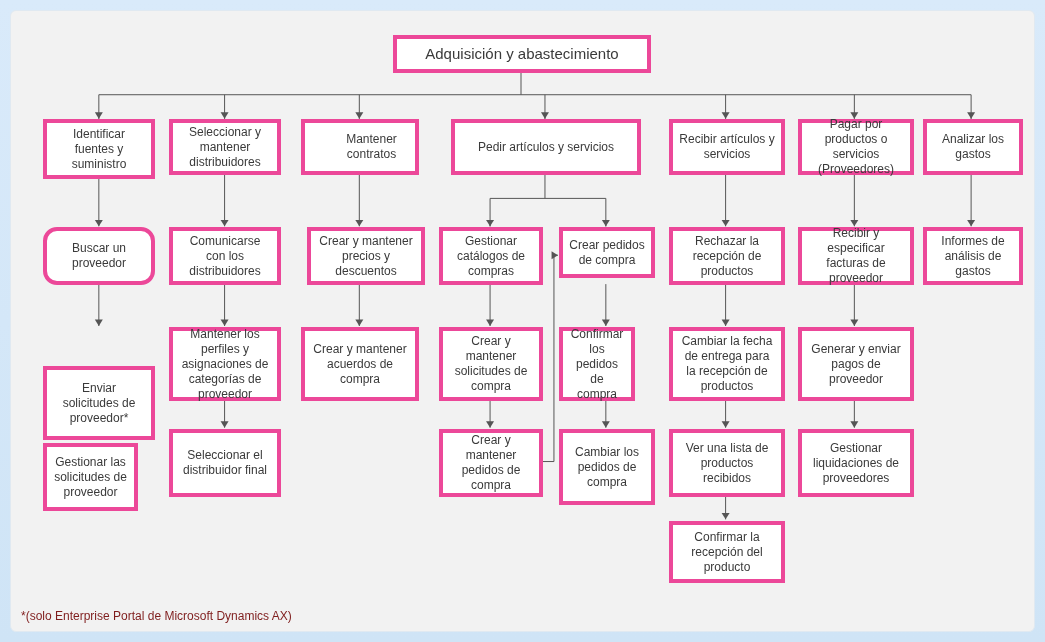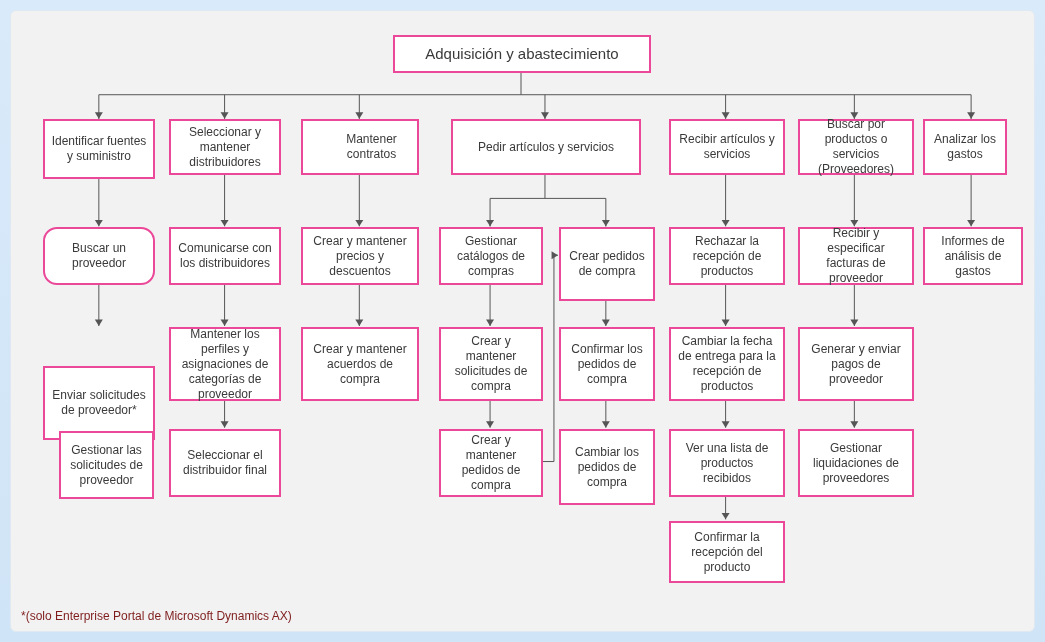--- a/index.html
+++ b/index.html
@@ -31,21 +31,21 @@
   svg.connectors {
     position: absolute;
     left: 0; top: 0;
     width: 100%;
     height: 100%;
     pointer-events: none;
   }
   .node {
     position: absolute;
     background: #ffffff;
-    border: 2px solid #ec4899;
+    border: 4px solid #ec4899;
     box-sizing: border-box;
     display: flex;
     align-items: center;
     justify-content: center;
     text-align: center;
     font-size: 12px;
     line-height: 1.25;
     color: #3a3a3a;
     padding: 4px 6px;
     box-shadow: 0 0 0 rgba(0,0,0,0);
@@ -158,62 +158,62 @@
       <div class="node" style="left: 290px; top: 108px; width: 118px; height: 56px; padding-left: 29px;">
         <span>Mantener contratos</span>
       </div>
       <div class="node" style="left: 440px; top: 108px; width: 190px; height: 56px;">
         <span>Pedir artículos y servicios</span>
       </div>
       <div class="node" style="left: 658px; top: 108px; width: 116px; height: 56px;">
         <span>Recibir artículos y servicios</span>
       </div>
       <div class="node" style="left: 787px; top: 108px; width: 116px; height: 56px;">
-        <span>Buscar por productos o servicios (Proveedores)</span>
-      </div>
-      <div class="node" style="left: 912px; top: 108px; width: 84px; height: 56px;">
+        <span>Pagar por productos o servicios (Proveedores)</span>
+      </div>
+      <div class="node" style="left: 912px; top: 108px; width: 100px; height: 56px;">
         <span>Analizar los gastos</span>
       </div>
       <div class="node" style="left: 32px; top: 216px; width: 112px; height: 58px; border-radius: 14px;">
         <span>Buscar un proveedor</span>
       </div>
       <div class="node" style="left: 32px; top: 316px; width: 112px; height: 74px; margin-top: 39px;">
         <span>Enviar solicitudes de proveedor*</span>
       </div>
-      <div class="node" style="left: 32px; top: 420px; width: 95px; height: 68px; margin-left: 16px;">
+      <div class="node" style="left: 32px; top: 432px; width: 95px; height: 68px;">
         <span>Gestionar las solicitudes de proveedor</span>
       </div>
       <div class="node" style="left: 158px; top: 216px; width: 112px; height: 58px;">
         <span>Comunicarse con los distribuidores</span>
       </div>
       <div class="node" style="left: 158px; top: 316px; width: 112px; height: 74px;">
         <span>Mantener los perfiles y asignaciones de categorías de proveedor</span>
       </div>
       <div class="node" style="left: 158px; top: 418px; width: 112px; height: 68px;">
         <span>Seleccionar el distribuidor final</span>
       </div>
-      <div class="node" style="left: 290px; top: 216px; width: 118px; height: 58px;">
+      <div class="node" style="left: 296px; top: 216px; width: 118px; height: 58px;">
         <span>Crear y mantener precios y descuentos</span>
       </div>
       <div class="node" style="left: 290px; top: 316px; width: 118px; height: 74px;">
         <span>Crear y mantener acuerdos de compra</span>
       </div>
       <div class="node" style="left: 428px; top: 216px; width: 104px; height: 58px;">
         <span>Gestionar catálogos de compras</span>
       </div>
       <div class="node" style="left: 428px; top: 316px; width: 104px; height: 74px;">
         <span>Crear y mantener solicitudes de compra</span>
       </div>
       <div class="node" style="left: 428px; top: 418px; width: 104px; height: 68px;">
         <span>Crear y mantener pedidos de compra</span>
       </div>
-      <div class="node" style="left: 548px; top: 216px; width: 96px; height: 74px;">
+      <div class="node" style="left: 548px; top: 216px; width: 96px; height: 51px;">
         <span>Crear pedidos de compra</span>
       </div>
-      <div class="node" style="left: 548px; top: 316px; width: 96px; height: 74px;">
+      <div class="node" style="left: 548px; top: 316px; width: 76px; height: 74px;">
         <span>Confirmar los pedidos de compra</span>
       </div>
       <div class="node" style="left: 548px; top: 418px; width: 96px; height: 76px;">
         <span>Cambiar los pedidos de compra</span>
       </div>
       <div class="node" style="left: 658px; top: 216px; width: 116px; height: 58px;">
         <span>Rechazar la recepción de productos</span>
       </div>
       <div class="node" style="left: 658px; top: 316px; width: 116px; height: 74px;">
         <span>Cambiar la fecha de entrega para la recepción de productos</span>

